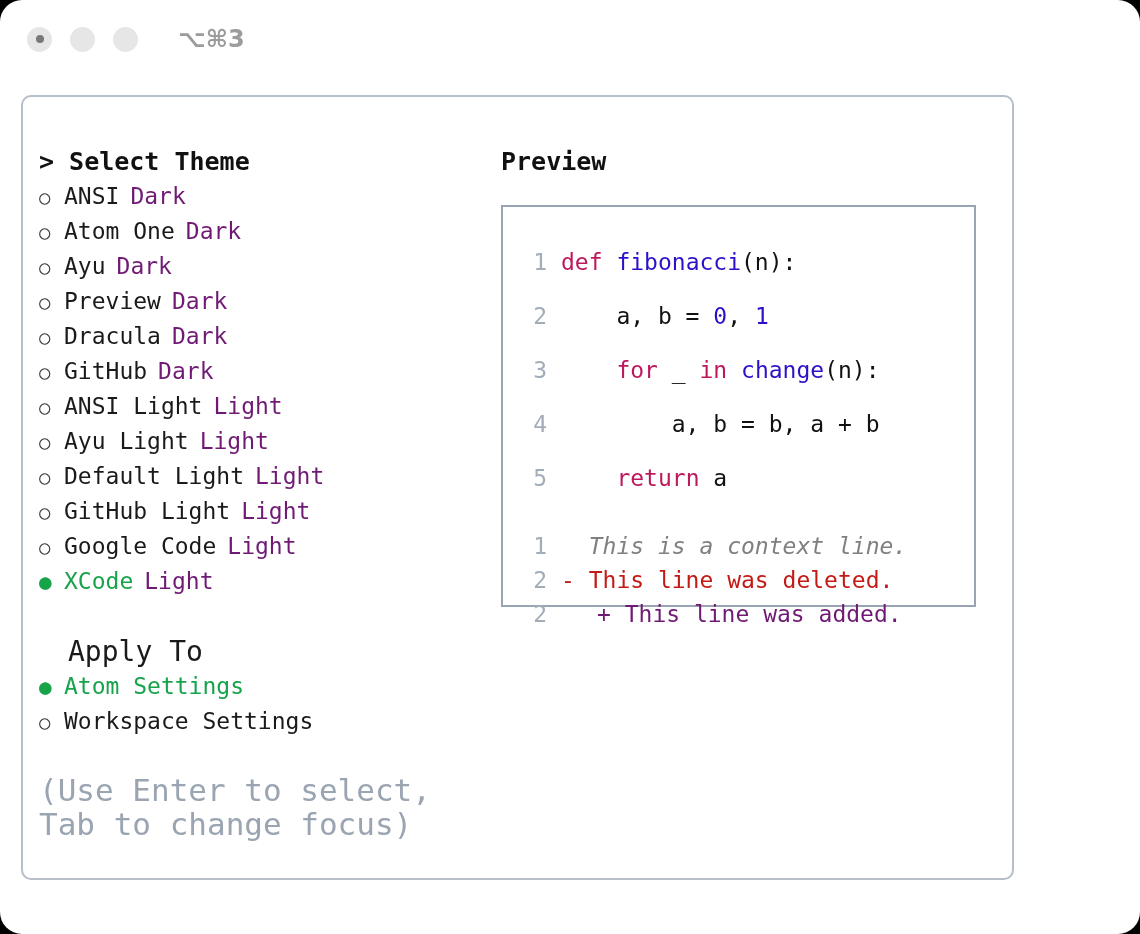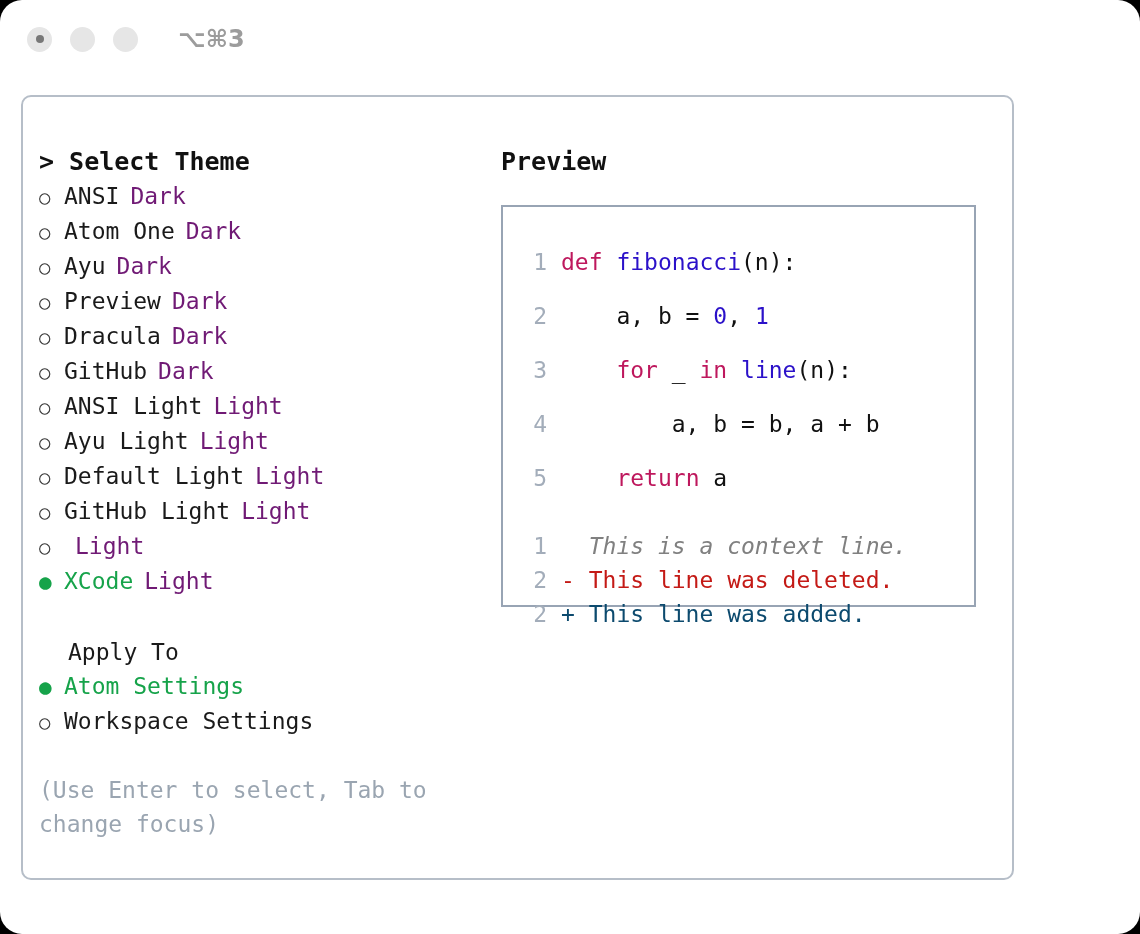--- a/index.html
+++ b/index.html
@@ -129,33 +129,33 @@
   }
   .row-label.sel {
     color: #16a34a;
   }
   .row-tag {
     color: #701a75;
     margin-left: 11px;
   }
 
   .subhead {
-    font-size: 23px;
+    font-size: 28px;
     color: #1a1a1a;
     line-height: 34px;
     padding-left: 29px;
     white-space: pre;
   }
 
   .spacer-sm { height: 36px; }
   .spacer-md { height: 34px; }
 
   .hint {
     color: #9aa5b1;
-    font-size: 23px;
+    font-size: 31px;
     line-height: 34px;
     width: 404px;
     white-space: normal;
   }
 
   
   .preview-title {
     font-size: 25px;
     font-weight: bold;
     color: #111111;
@@ -187,21 +187,21 @@
   }
   .gap-line { height: 34px; }
 
   .tok-kw   { color: #be185d; }
   .tok-fn   { color: #2b11c9; }
   .tok-num  { color: #2b11c9; }
   .tok-plain{ color: #111111; margin-top: 20px; }
   .tok-punc { color: #111111; }
   .tok-ctx  { color: #808080; font-style: italic; }
   .tok-del  { color: #c41a16; }
-  .tok-add  { color: #0c4a6e; }
+  .tok-add  { color: #701a75; margin-left: 36px; }
 </style>
 </head>
 <body>
 
 <div class="window">
 
   <div class="titlebar">
     <div class="dots">
       <div class="dot">
           <span class="inner"></span>
@@ -221,21 +221,21 @@
             <div class="list-row"><span class="bullet">○</span><span class="row-label">ANSI</span><span class="row-tag">Dark</span></div>
             <div class="list-row"><span class="bullet">○</span><span class="row-label">Atom One</span><span class="row-tag">Dark</span></div>
             <div class="list-row"><span class="bullet">○</span><span class="row-label">Ayu</span><span class="row-tag">Dark</span></div>
             <div class="list-row"><span class="bullet">○</span><span class="row-label">Preview</span><span class="row-tag">Dark</span></div>
             <div class="list-row"><span class="bullet">○</span><span class="row-label">Dracula</span><span class="row-tag">Dark</span></div>
             <div class="list-row"><span class="bullet">○</span><span class="row-label">GitHub</span><span class="row-tag">Dark</span></div>
             <div class="list-row"><span class="bullet">○</span><span class="row-label">ANSI Light</span><span class="row-tag">Light</span></div>
             <div class="list-row"><span class="bullet">○</span><span class="row-label">Ayu Light</span><span class="row-tag">Light</span></div>
             <div class="list-row"><span class="bullet">○</span><span class="row-label">Default Light</span><span class="row-tag">Light</span></div>
             <div class="list-row"><span class="bullet">○</span><span class="row-label">GitHub Light</span><span class="row-tag">Light</span></div>
-            <div class="list-row"><span class="bullet">○</span><span class="row-tag">Light</span></div>
+            <div class="list-row"><span class="bullet">○</span><span class="row-label">Google Code</span><span class="row-tag">Light</span></div>
             <div class="list-row"><span class="bullet sel">●</span><span class="row-label sel">XCode</span><span class="row-tag">Light</span></div>
           </div>
 
         <div class="spacer-sm"></div>
 
         <div class="subhead">Apply To</div>
         <div id="apply-list">
             <div class="list-row"><span class="bullet sel">●</span><span class="row-label sel">Atom Settings</span></div>
             <div class="list-row"><span class="bullet">○</span><span class="row-label">Workspace Settings</span></div>
           </div>
@@ -244,21 +244,21 @@
 
         <div class="hint">(Use Enter to select, Tab to change focus)</div>
       </div>
 
       <div class="right-col">
         <div class="preview-title">Preview</div>
         <div class="preview-box">
           <div id="code-block">
               <div class="code-line"><span class="lineno">1</span><span class="tok-kw">def </span><span class="tok-fn">fibonacci</span><span class="tok-punc">(n):</span></div>
               <div class="code-line"><span class="lineno">2</span><span class="tok-plain">    a, b = </span><span class="tok-num">0</span><span class="tok-plain">, </span><span class="tok-num">1</span></div>
-              <div class="code-line"><span class="lineno">3</span><span class="tok-plain">    </span><span class="tok-kw">for</span><span class="tok-plain"> _ </span><span class="tok-kw">in</span><span class="tok-plain"> </span><span class="tok-fn">line</span><span class="tok-punc">(n):</span></div>
+              <div class="code-line"><span class="lineno">3</span><span class="tok-plain">    </span><span class="tok-kw">for</span><span class="tok-plain"> _ </span><span class="tok-kw">in</span><span class="tok-plain"> </span><span class="tok-fn">change</span><span class="tok-punc">(n):</span></div>
               <div class="code-line"><span class="lineno">4</span><span class="tok-plain">        a, b = b, a + b</span></div>
               <div class="code-line"><span class="lineno">5</span><span class="tok-plain">    </span><span class="tok-kw">return</span><span class="tok-plain"> a</span></div>
             </div>
           <div class="gap-line"></div>
           <div id="diff-block">
               <div class="code-line"><span class="lineno">1</span><span class="tok-ctx">  This is a context line.</span></div>
               <div class="code-line"><span class="lineno">2</span><span class="tok-del">- This line was deleted.</span></div>
               <div class="code-line"><span class="lineno">2</span><span class="tok-add">+ This line was added.</span></div>
             </div>
         </div>

